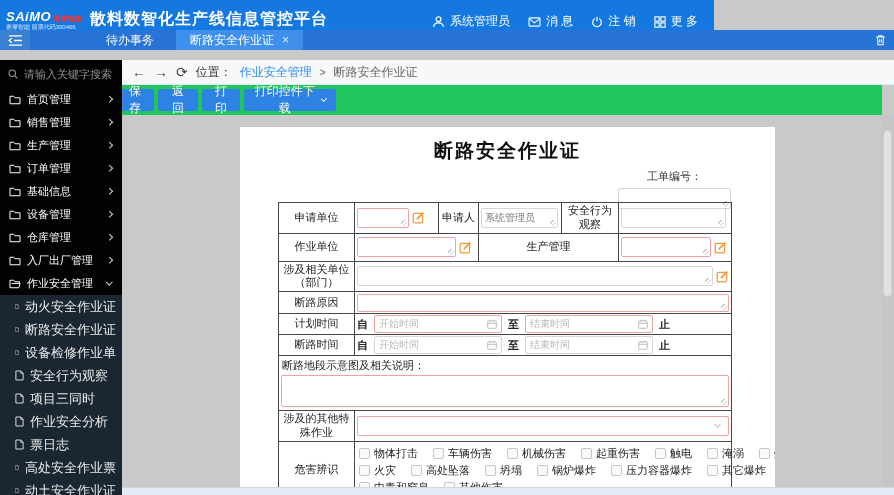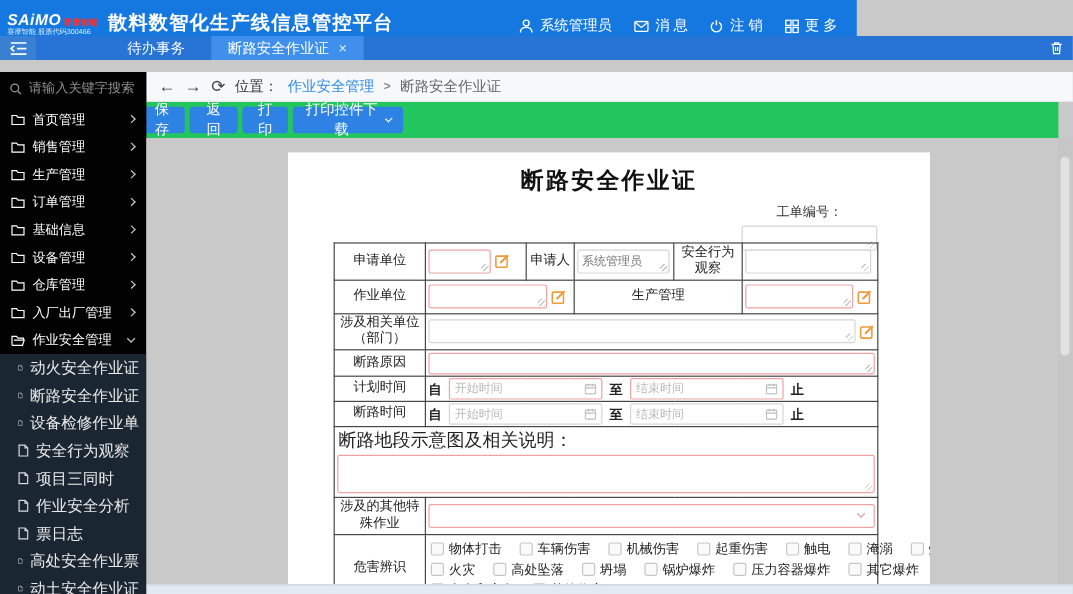--- a/index.html
+++ b/index.html
@@ -473,21 +473,21 @@
                     <path d="M1 6h12M4.5 1v3M9.5 1v3"></path>
                   </svg>
           </div>
           <span class="tword">止</span>
         </div>
             </td>
       </tr>
 
       <tr style="height:50px;">
         <td colspan="6" style="padding:1px 2px 3px 2px;">
-          <div style="font-size:15px;padding:1px 0 2px 1px;font-family:Liberation Serif, serif;">断路地段示意图及相关说明：</div>
+          <div style="font-size:11px;padding:1px 0 2px 1px;font-family:Liberation Serif, serif;">断路地段示意图及相关说明：</div>
           <div class="ta req" style="width:100%;height:32px;">
                 <span class="grip"></span>
               </div>
         </td>
       </tr>
 
       <tr style="height:24px;">
         <td class="lbl">涉及的其他特殊作业</td>
         <td colspan="5">
               <div class="sel">

